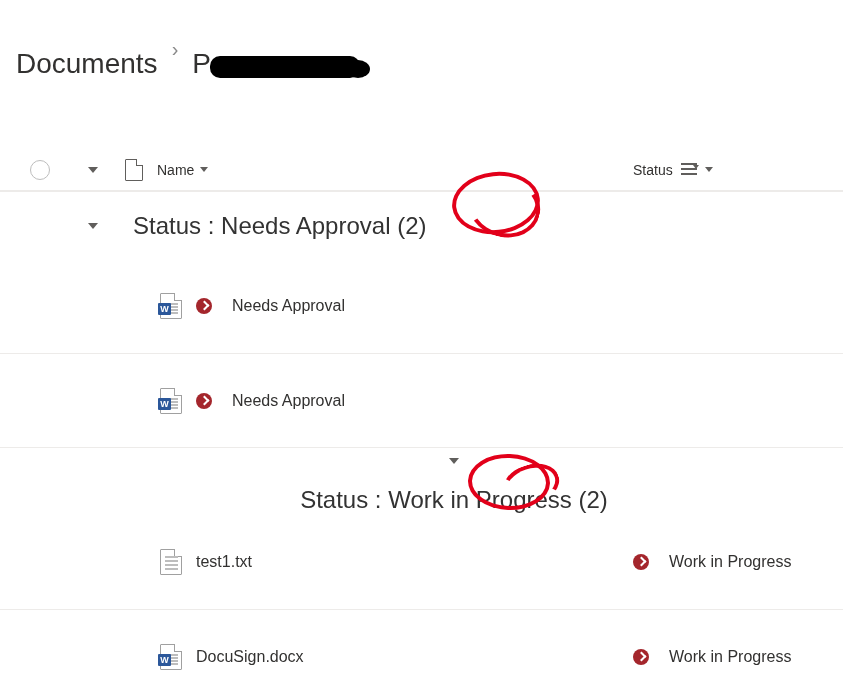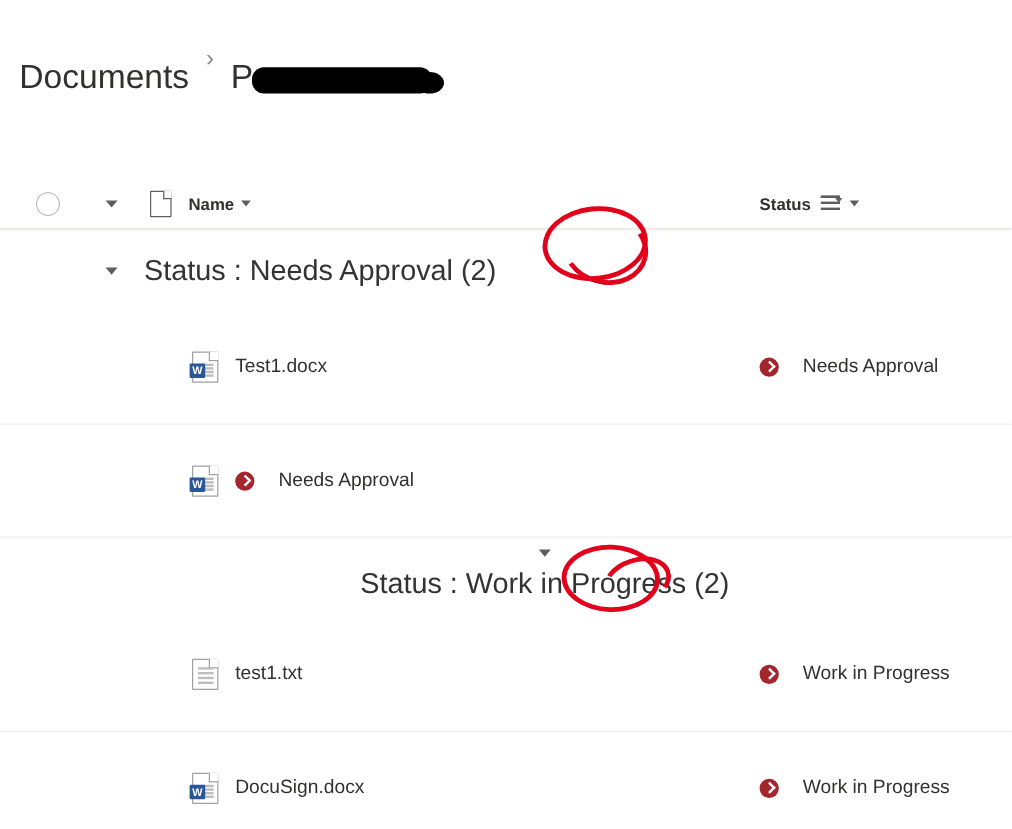--- a/index.html
+++ b/index.html
@@ -47,21 +47,21 @@
     padding: 0 10px 0 30px;
     border-bottom: 1px solid #edebe9;
     font-size: 14px;
     color: #323130;
   }
   .sel-circle {
     width: 20px; height: 20px;
     border: 1px solid #bdbdbd;
     border-radius: 50%;
   }
-  .hdr-col { display: flex; align-items: center; gap: 6px; font-weight: bold; }
+  .hdr-col { display: flex; align-items: center; gap: 6px; }
   .col-sel { width: 45px; }
   .col-expand { width: 36px; display:flex; justify-content:center; }
   .col-type { width: 46px; display:flex; justify-content:center; }
   .col-name { flex: 1; }
   .col-status { width: 200px; display:flex; align-items:center; }
   .chev-down {
     display:inline-block;
     border-left:5px solid transparent;
     border-right:5px solid transparent;
     border-top:6px solid #605e5c;
@@ -101,21 +101,21 @@
 
   .group-header {
     display:flex;
     align-items:center;
     padding: 10px 10px 10px 75px;
     height: 68px;
     border-top: 1px solid #edebe9;
     font-size: 24px;
     font-weight: 300;
     color: #333;
-    gap: 9px;
+    gap: 22px;
   }
   .group-header .chev-col { width:36px; display:flex; justify-content:center; }
   .top-border { border-top: 1px solid #edebe9; flex-direction: column; }
   .file-row {
     display:flex;
     align-items:center;
     padding: 0 10px 0 30px;
     height: 94px;
     border-top: 1px solid #edebe9;
     font-size: 16px;
@@ -266,21 +266,20 @@
 
   <div class="file-row first">
     <div class="col-sel"></div>
     <div class="col-expand"></div>
     <div class="col-type">
       <div class="word-icon">
           <span class="lines"></span>
           <span class="badge">W</span>
         </div>
     </div>
-    <div class="col-name">Test1.docx</div>
     <div class="col-status">
       <span class="status-ico"></span>
       <span>Needs Approval</span>
     </div>
   </div>
 
   <div class="file-row">
     <div class="col-sel"></div>
     <div class="col-expand"></div>
     <div class="col-type">

